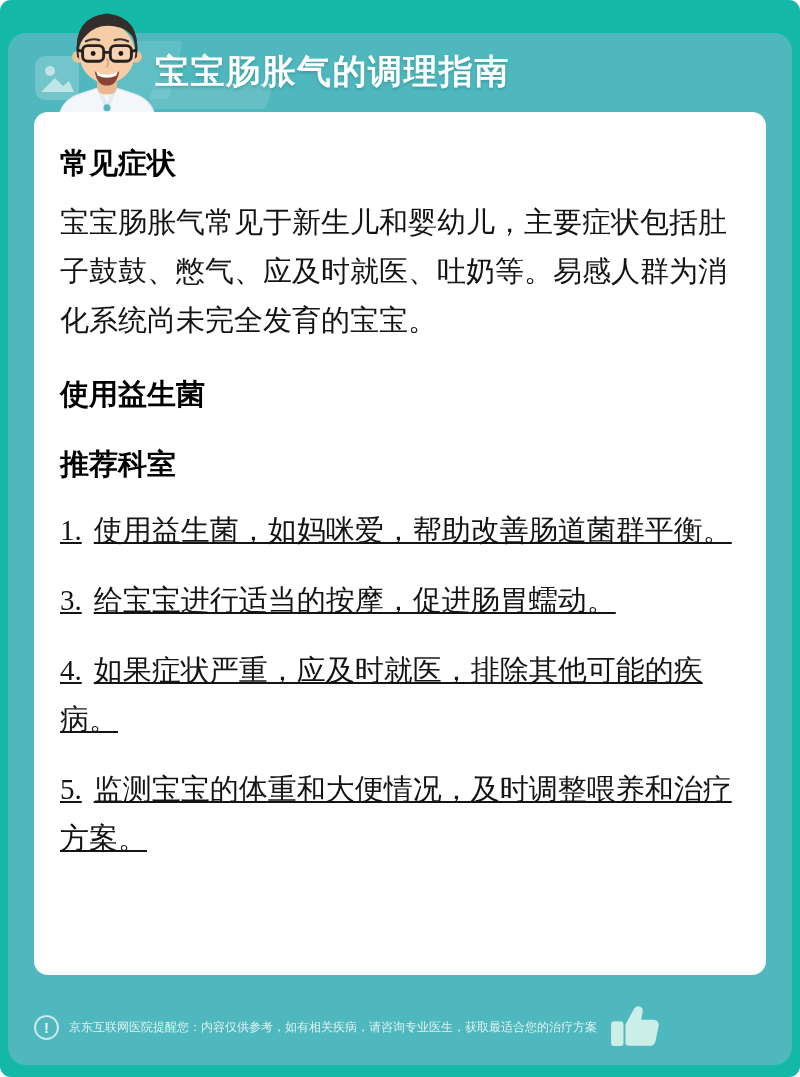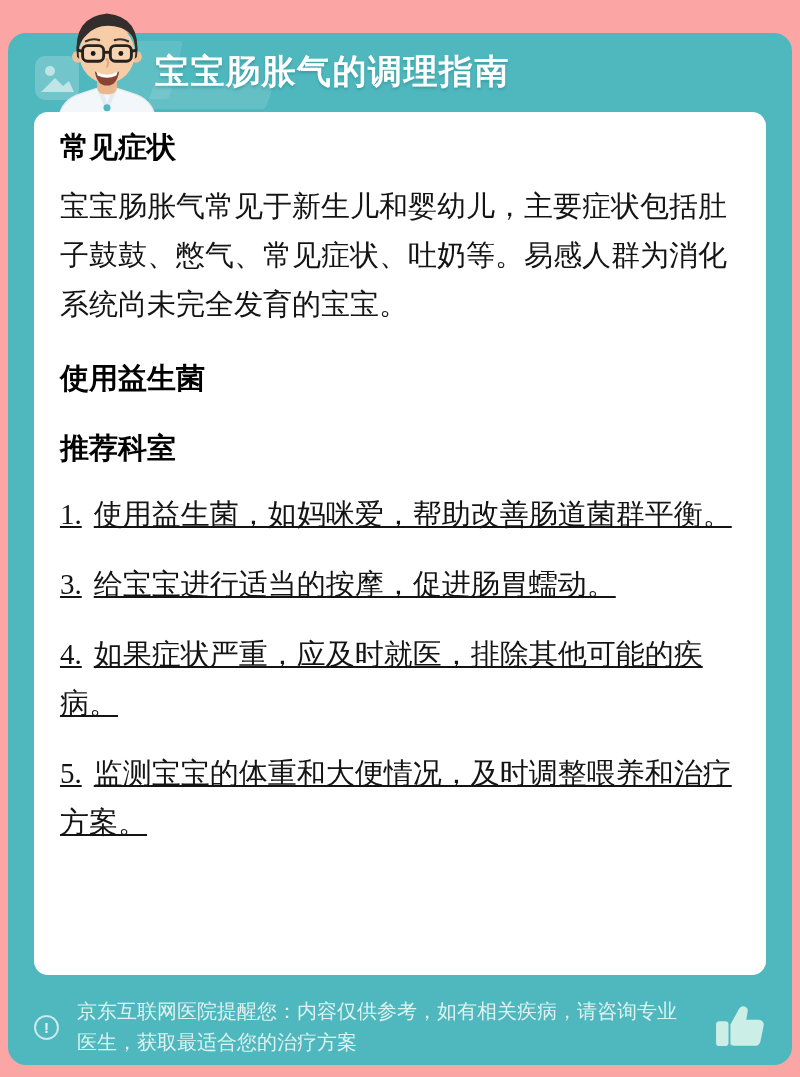--- a/index.html
+++ b/index.html
@@ -1,41 +1,41 @@
 <!DOCTYPE html>
 <html><head>
 <meta charset="utf-8">
 <style>
   html,body { margin:0; padding:0; background:#ffffff; }
-  .page { position:relative; width:800px; height:1077px; background:#fca5a5; overflow:hidden;
-          font-family:"Liberation Sans", sans-serif; }
+  .page { position:relative; width:800px; height:1077px; background:#14b8a6; overflow:hidden;
+          font-family:"Liberation Sans", sans-serif;border-radius:11px; }
   .panel { position:absolute; left:8px; top:33px; width:784px; height:1032px;
            background:#4fb8be; border-radius:18px; }
   .decor { position:absolute; background:rgba(255,255,255,0.12); }
   .decor-1 { left:142px; top:50px; width:120px; height:26px; transform:skewX(-20deg); border-radius:3px; }
   .decor-2 { left:108px; top:8px; width:60px; height:58px; transform:skewX(-14deg); background:rgba(255,255,255,0.10); border-radius:4px; }
   .photo-badge { position:absolute; left:25px; top:21px; width:48px; height:48px; }
   .avatar { position:absolute; left:38px; top:-31px; width:122px; height:155px; }
   .page-title { position:absolute; left:147px; top:16px; margin:0; font-size:34px; font-weight:bold;
                 color:#ffffff; letter-spacing:1.5px; text-shadow:0 2px 3px rgba(24,105,110,0.35);
                 white-space:nowrap; }
   .card { position:absolute; left:26px; top:79px; width:732px; height:863px; box-sizing:border-box;
-          background:#ffffff; border-radius:14px; padding:12px 26px; overflow:hidden; }
+          background:#ffffff; border-radius:14px; padding:28px 26px; overflow:hidden; }
   .card h2 { margin:30px 0 10px; font-size:29px; font-weight:bold; color:#000000; }
   .card h2.first { margin-top:4px; }
   .card p.body { margin:14px 0 10px; font-size:29px; line-height:49px; color:#141414; }
   .care-item { margin:21px 0; font-size:29px; line-height:49px; color:#141414;text-decoration:underline; }
   .care-num { font-family:"Liberation Serif", serif; margin-right:12px; color:#141414; }
   .footer { position:absolute; left:26px; right:22px; top:948px; height:92px;
             display:flex; align-items:center; gap:10px; }
   .alert-icon { flex:0 0 auto; width:25px; height:25px; box-sizing:border-box;
                 border:2px solid rgba(255,255,255,0.7); border-radius:50%;
                 text-align:center; line-height:21px; font-size:15px; font-weight:bold;
                 color:rgba(255,255,255,0.85); }
-  .disclaimer { margin:8px; font-size:20px; line-height:31px; color:#def2f0; max-width:648px; }
+  .disclaimer { margin:0; font-size:12px; line-height:31px; color:#def2f0; max-width:648px; }
   .thumb-icon { flex:0 0 auto; width:58px; height:48px; margin-top:-4px; cursor:pointer; }
 </style>
 </head>
 <body>
 
 <div class="page">
   <div class="panel">
 
     <div class="decor decor-2"></div>
     <div class="decor decor-1"></div>
@@ -77,21 +77,21 @@
       <path d="M55,44 q2,4 0,7" stroke="#e0a87e" stroke-width="1.8" fill="none" stroke-linecap="round"></path>
 
       <path d="M44,55 Q55,63 66,55 Q64,68 55,68 Q46,68 44,55 Z" fill="#8a4434"></path>
       <path d="M45.5,55.5 Q55,61 64.5,55.5 L63.5,59 Q55,63 46.5,59 Z" fill="#ffffff"></path>
     </svg>
 
     <h1 class="page-title">宝宝肠胀气的调理指南</h1>
 
     <div class="card">
       <h2 class="first">常见症状</h2>
-      <p class="body">宝宝肠胀气常见于新生儿和婴幼儿，主要症状包括肚子鼓鼓、憋气、常见症状、吐奶等。易感人群为消化系统尚未完全发育的宝宝。</p>
+      <p class="body">宝宝肠胀气常见于新生儿和婴幼儿，主要症状包括肚子鼓鼓、憋气、应及时就医、吐奶等。易感人群为消化系统尚未完全发育的宝宝。</p>
 
       <h2>使用益生菌</h2>
 
       <h2>推荐科室</h2>
 
       <p class="care-item"><span class="care-num">1.</span><span>使用益生菌，如妈咪爱，帮助改善肠道菌群平衡。</span></p>
       <p class="care-item"><span class="care-num">3.</span><span>给宝宝进行适当的按摩，促进肠胃蠕动。</span></p>
       <p class="care-item"><span class="care-num">4.</span><span>如果症状严重，应及时就医，排除其他可能的疾病。</span></p>
       <p class="care-item"><span class="care-num">5.</span><span>监测宝宝的体重和大便情况，及时调整喂养和治疗方案。</span></p>
     </div>

